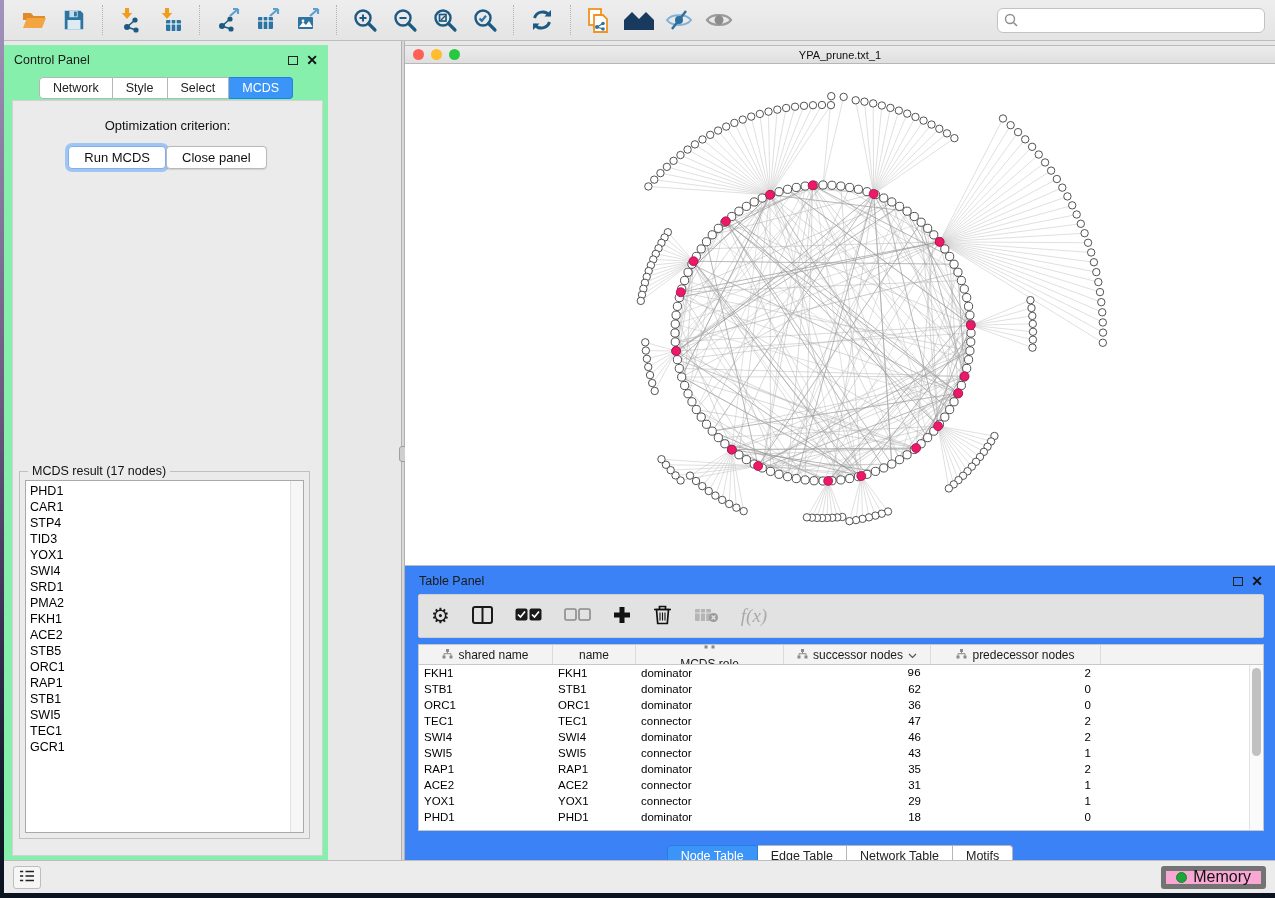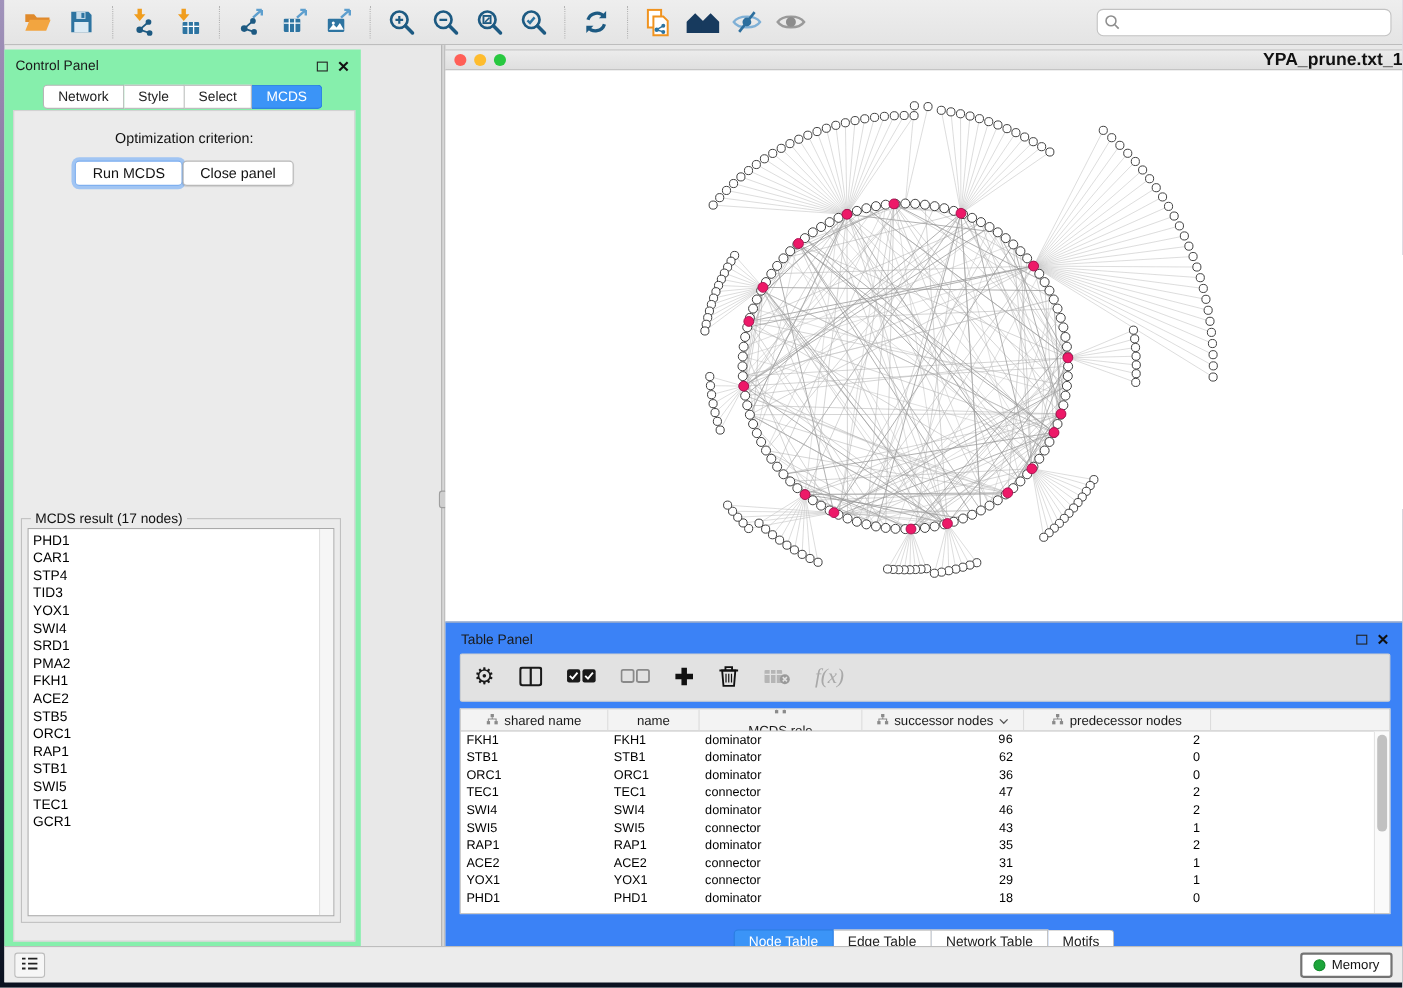--- a/index.html
+++ b/index.html
@@ -64,21 +64,21 @@
     border-left:1px solid #b2b2b2; border-right:1px solid #b2b2b2; }
   .v-grip { position:absolute; left:-3px; top:405px; width:8px; height:16px; background:#cfcfcf;
     border:1px solid #9f9f9f; border-radius:3px; }
 
   
   .right-area { position:absolute; left:401px; right:0; top:41px; bottom:33px; background:#e8e8e8; }
   .network-view { position:absolute; left:0; right:0; top:4px; height:520px; border-top:1px solid #bcbcbc; }
   .net-titlebar { height:18px; background:linear-gradient(#ececec,#dfdfdf); border-bottom:1px solid #b7b7b7;
     display:flex; align-items:center; padding:0 8px; position:relative; }
   .tl { width:11px; height:11px; border-radius:50%; margin-right:7px; display:inline-block; }
-  .net-title { position:absolute; left:0; right:0; text-align:right; font-size:16px; color:#111;font-weight:bold; }
+  .net-title { position:absolute; left:0; right:0; text-align:center; font-size:11px; color:#111; }
   .net-canvas { position:absolute; left:0; right:0; top:18px; bottom:0; background:#fff; overflow:hidden; }
   .net-canvas svg { display:block; }
 
   
   .table-panel { position:absolute; left:0; right:0; top:524px; bottom:0; background:#3b82f6;
     border-top:1px solid #bcbcbc; }
   .tp-titlebar { height:24px; display:flex; align-items:center; padding:6px 12px 0 14px; }
   .tp-toolbar { position:absolute; left:13px; right:11px; top:28px; height:44px; background:#e2e2e2;
     border:1px solid #d0d0d0; border-radius:2px; display:flex; align-items:center; padding:0 12px; gap:22px; }
   .tpi { border:none; background:transparent; display:flex; align-items:center; justify-content:center;
@@ -99,22 +99,22 @@
   .table-vscroll { position:absolute; right:0; top:20px; bottom:0; width:14px; background:#fafafa;
     border-left:1px solid #e3e3e3; }
   .vthumb { position:absolute; left:2px; width:9px; top:3px; height:88px; background:#c1c1c1; border-radius:5px; }
   .tp-tabs { position:absolute; left:0; right:0; top:271px; display:flex; justify-content:center; }
 
   
   .status-bar { position:absolute; left:0; right:0; bottom:0; height:33px; background:#ececec;
     border-top:1px solid #bdbdbd; display:flex; align-items:center; padding:0 9px; }
   .sb-btn { width:28px; height:23px; background:#f6f6f6; border:1px solid #bdbdbd; border-radius:3px;
     display:flex; align-items:center; justify-content:center; cursor:default; }
-  .memory-btn { margin-left:auto; height:23px; background:#ffffff; border:2px solid #737373; border-radius:3px;
-    display:flex; align-items:center; gap:6px; padding:0 10px; font-size:12px; color:#111; cursor:default; }
+  .memory-btn { margin-left:auto; height:23px; background:#f9a8d4; border:5px solid #737373; border-radius:3px;
+    display:flex; align-items:center; gap:6px; padding:0 10px; font-size:16px; color:#111; cursor:default; }
   .mem-dot { width:11px; height:11px; border-radius:50%; background:#1ca53a; border:1px solid #128a2c; }
 </style>
 </head>
 <body>
 
 <div class="screen">
 <div class="app">
 
   <div class="toolbar">
     <button class="tb">

